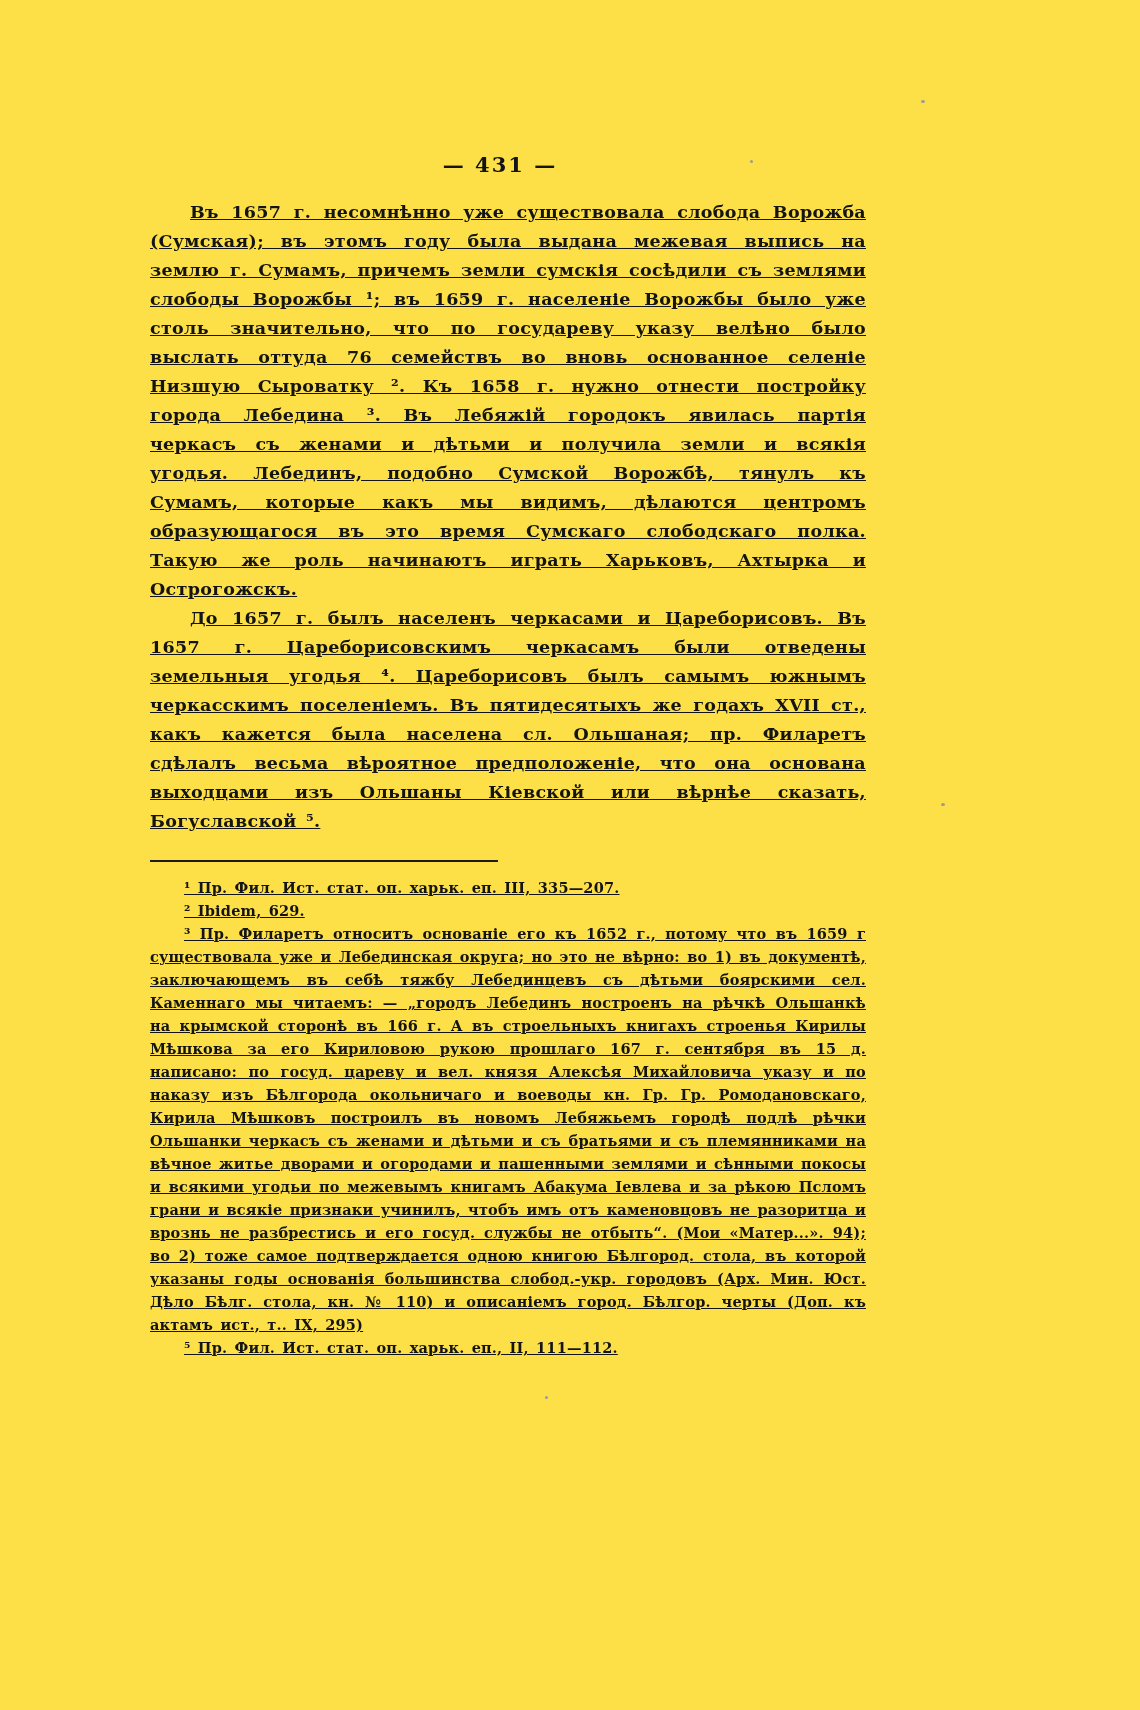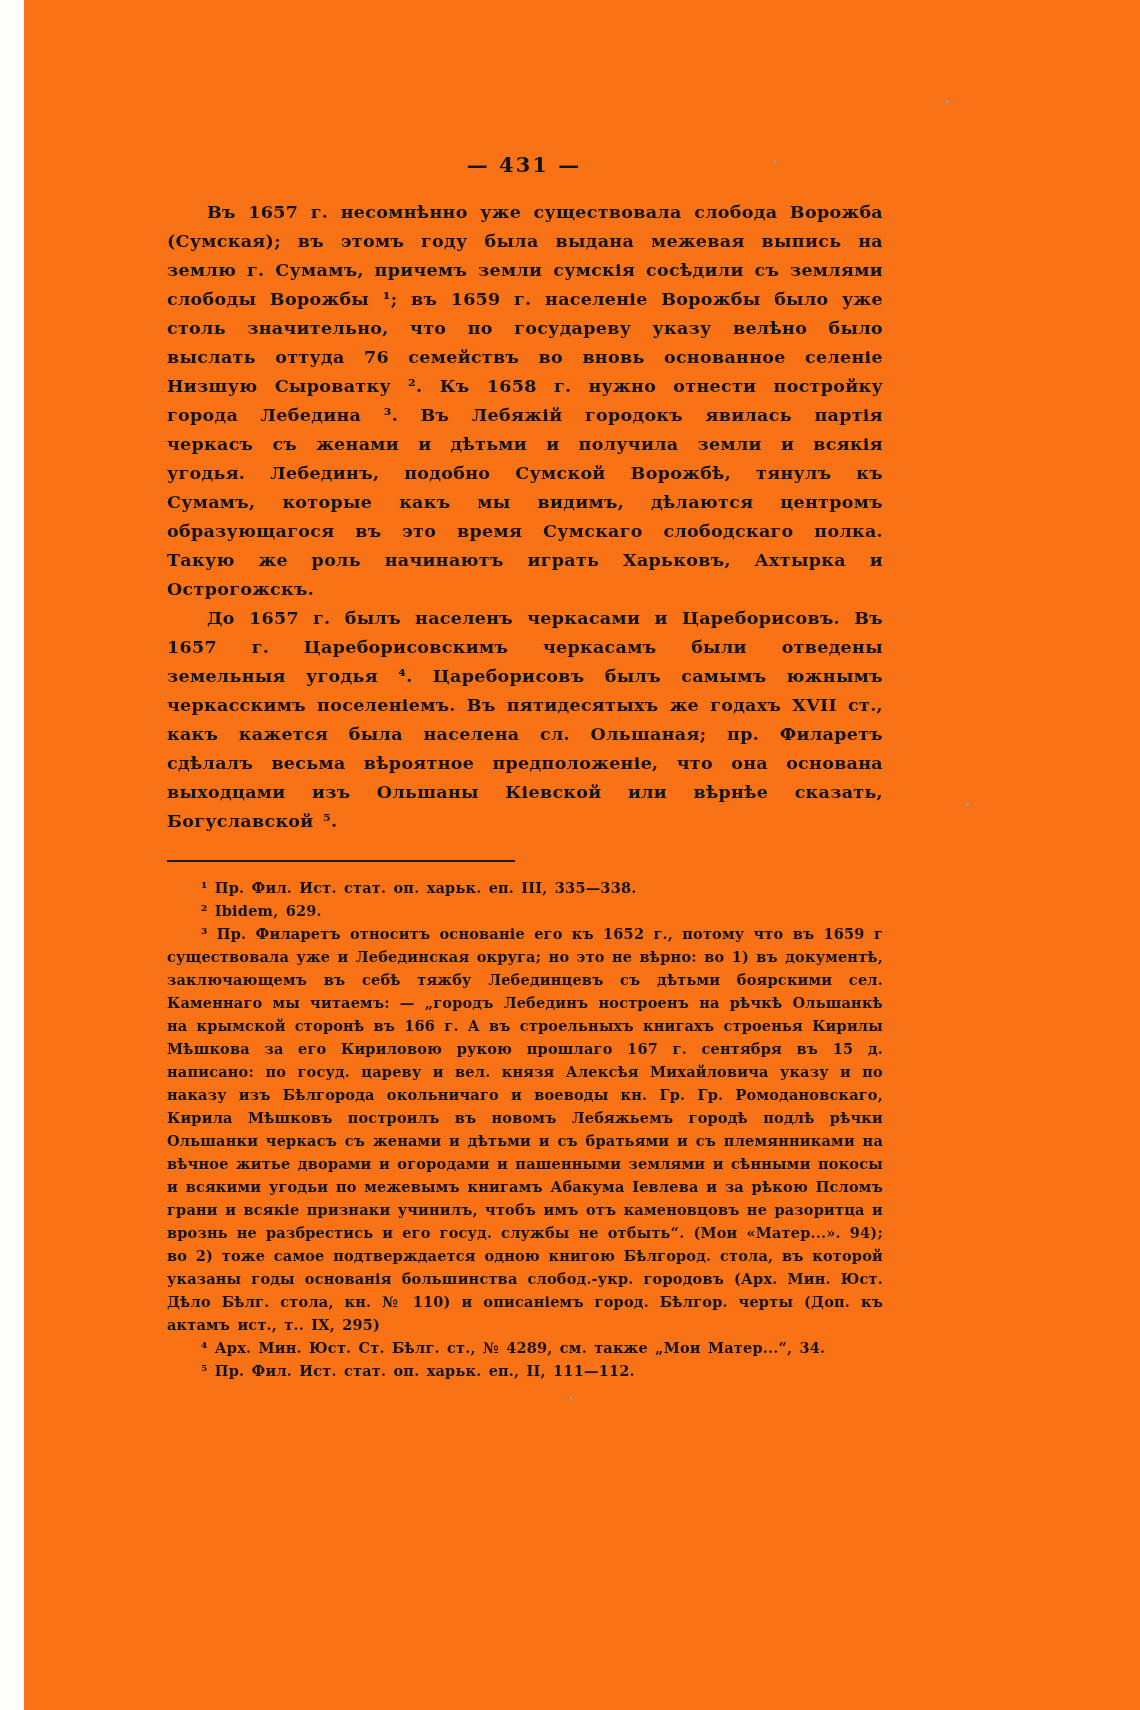--- a/index.html
+++ b/index.html
@@ -11,38 +11,38 @@
     height: 1710px;
     position: relative;
     background: #fdfdfc;
     font-family: "DejaVu Serif", serif;
     color: #141414;
     overflow: hidden;
   }
   .scan-page {
     position: absolute;
     inset: 0;
-    background: #f97316;
-    margin-left: 24px;
+    background: #fde047;
   }
   .page-number {
     position: absolute;
     top: 152px;
     left: 142px;
     width: 716px;
     text-align: center;
     font-size: 21px;
     font-weight: 700;
     letter-spacing: 2px;
   }
   .text-column {
     position: absolute;
-    left: 143px;
+    left: 150px;
     top: 198px;
     width: 716px;
+    text-decoration: underline;
   }
   .main-par {
     margin: 0;
     font-size: 17.5px;
     font-weight: 700;
     line-height: 29px;
     text-align: justify;
     text-indent: 40px;
     letter-spacing: 0.3px;
     word-spacing: 3px;
@@ -81,27 +81,26 @@
 
   <div class="text-column">
 
     <p class="main-par">Въ 1657 г. несомнѣнно уже существовала слобода Ворожба (Сумская); въ этомъ году была выдана межевая выпись на землю г. Сумамъ, причемъ земли сумскія сосѣдили съ землями слободы Ворожбы ¹; въ 1659 г. населеніе Ворожбы было уже столь значительно, что по государеву указу велѣно было выслать оттуда 76 семействъ во вновь основанное селеніе Низшую Сыроватку ². Къ 1658 г. нужно отнести постройку города Лебедина ³. Въ Лебяжій городокъ явилась партія черкасъ съ женами и дѣтьми и получила земли и всякія угодья. Лебединъ, подобно Сумской Ворожбѣ, тянулъ къ Сумамъ, которые какъ мы видимъ, дѣлаются центромъ образующагося въ это время Сумскаго слободскаго полка. Такую же роль начинаютъ играть Харьковъ, Ахтырка и Острогожскъ.</p>
 
     <p class="main-par">До 1657 г. былъ населенъ черкасами и Цареборисовъ. Въ 1657 г. Цареборисовскимъ черкасамъ были отведены земельныя угодья ⁴. Цареборисовъ былъ самымъ южнымъ черкасскимъ поселеніемъ. Въ пятидесятыхъ же годахъ XVII ст., какъ кажется была населена сл. Ольшаная; пр. Филаретъ сдѣлалъ весьма вѣроятное предположеніе, что она основана выходцами изъ Ольшаны Кіевской или вѣрнѣе сказать, Богуславской ⁵.</p>
 
 
     <div class="footnote-divider"></div>
 
-    <p class="footnote-par">¹ Пр. Фил. Ист. стат. оп. харьк. еп. III, 335—338.</p>
+    <p class="footnote-par">¹ Пр. Фил. Ист. стат. оп. харьк. еп. III, 335—207.</p>
 
     <p class="footnote-par">² Ibidem, 629.</p>
 
     <p class="footnote-par">³ Пр. Филаретъ относитъ основаніе его къ 1652 г., потому что въ 1659 г существовала уже и Лебединская округа; но это не вѣрно: во 1) въ документѣ, заключающемъ въ себѣ тяжбу Лебединцевъ съ дѣтьми боярскими сел. Каменнаго мы читаемъ: — „городъ Лебединъ ностроенъ на рѣчкѣ Ольшанкѣ на крымской сторонѣ въ 166 г. А въ строельныхъ книгахъ строенья Кирилы Мѣшкова за его Кириловою рукою прошлаго 167 г. сентября въ 15 д. написано: по госуд. цареву и вел. князя Алексѣя Михайловича указу и по наказу изъ Бѣлгорода окольничаго и воеводы кн. Гр. Гр. Ромодановскаго, Кирила Мѣшковъ построилъ въ новомъ Лебяжьемъ городѣ подлѣ рѣчки Ольшанки черкасъ съ женами и дѣтьми и съ братьями и съ племянниками на вѣчное житье дворами и огородами и пашенными землями и сѣнными покосы и всякими угодьи по межевымъ книгамъ Абакума Іевлева и за рѣкою Псломъ грани и всякіе признаки учинилъ, чтобъ имъ отъ каменовцовъ не разоритца и врознь не разбрестись и его госуд. службы не отбыть“. (Мои «Матер...». 94); во 2) тоже самое подтверждается одною книгою Бѣлгород. стола, въ которой указаны годы основанія большинства слобод.-укр. городовъ (Арх. Мин. Юст. Дѣло Бѣлг. стола, кн. № 110) и описаніемъ город. Бѣлгор. черты (Доп. къ актамъ ист., т.. IX, 295)</p>
 
-    <p class="footnote-par">⁴ Арх. Мин. Юст. Ст. Бѣлг. ст., № 4289, см. также „Мои Матер...“, 34.</p>
 
     <p class="footnote-par">⁵ Пр. Фил. Ист. стат. оп. харьк. еп., II, 111—112.</p>
 
   </div>
 
   <div class="speck" style="left:921px; top:100px; width:4px; height:3px;"></div>
   <div class="speck" style="left:750px; top:160px; width:3px; height:3px;"></div>
   <div class="speck" style="left:941px; top:803px; width:4px; height:3px;"></div>
   <div class="speck" style="left:545px; top:1396px; width:3px; height:3px;"></div>
 

